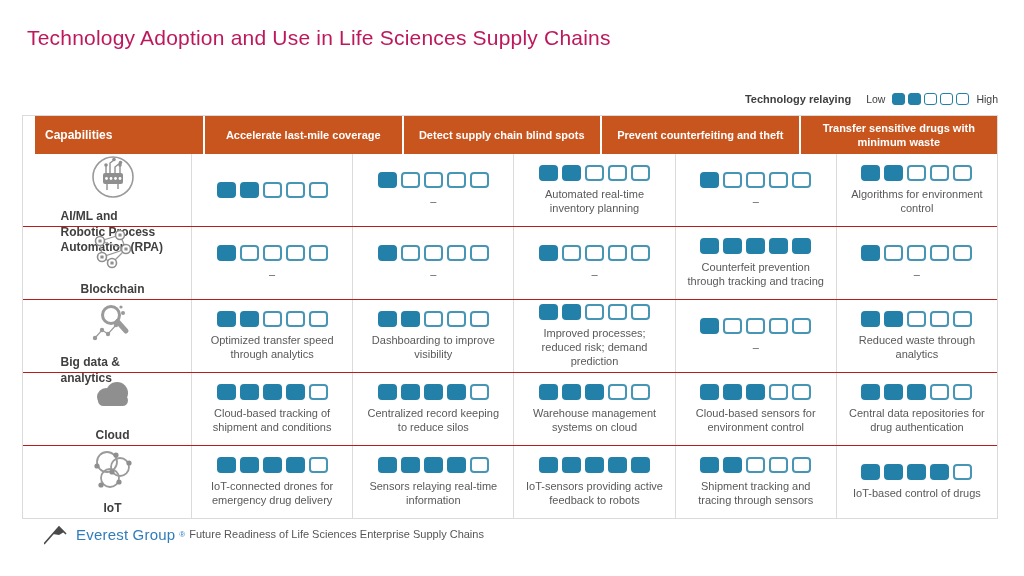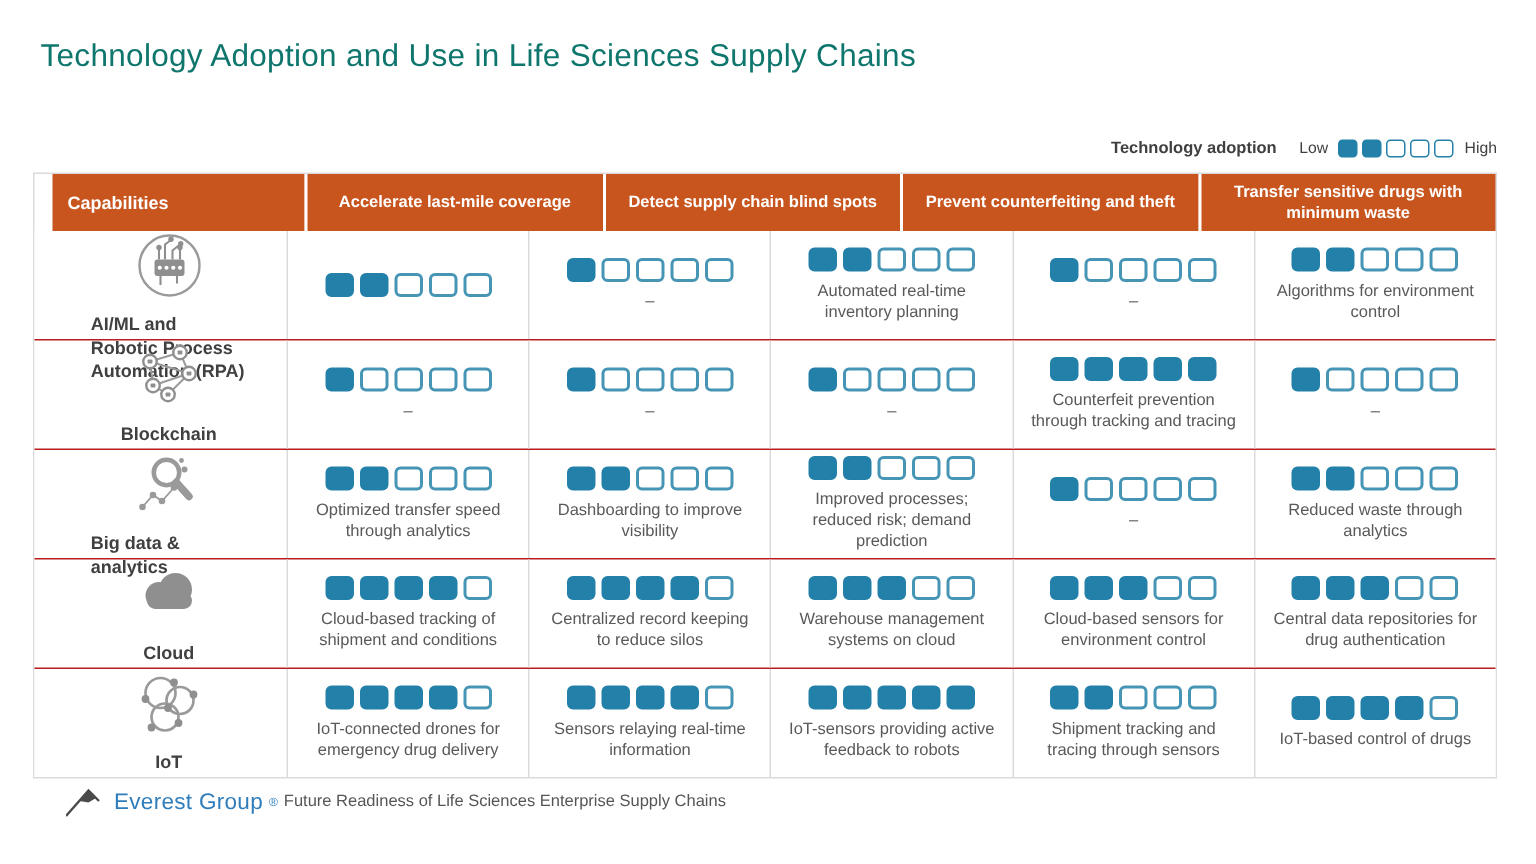--- a/index.html
+++ b/index.html
@@ -1,19 +1,19 @@
 <!DOCTYPE html>
 <html style="--orange: #C8551E; --accent: #2380A8;"><head>
 <meta charset="utf-8">
 <style>
   html,body{margin:0;padding:0;background:#ffffff;}
   .page{position:relative;width:1024px;height:576px;background:#fff;overflow:hidden;
         font-family:"Liberation Sans",sans-serif;color:#404040;}
   .page-title{position:absolute;left:27px;top:26px;margin:0;font-size:21px;font-weight:400;
-        color:#0f766e;letter-spacing:.2px;}
+        color:#be185d;letter-spacing:.2px;}
   
   .legend{position:absolute;right:26px;top:93px;display:flex;align-items:center;gap:7px;}
   .legend-label{font-size:11px;font-weight:bold;color:#404040;margin-right:8px;}
   .legend-end{font-size:10.5px;color:#404040;}
   .legend-scale{display:flex;gap:3px;align-items:center;}
   .lsq{width:11px;height:10px;border:1.5px solid var(--accent,#2380A8);border-radius:3px;
        background:#fff;display:inline-block;}
   .lsq.filled{background:var(--accent,#2380A8);}
   
   .table{position:absolute;left:22px;top:115px;width:976px;border:1px solid #DBDBDB;
@@ -46,21 +46,21 @@
   .logo-svg{margin-right:-2px;}
 </style>
 </head>
 <body>
 
 <div class="page">
 
   <h1 class="page-title">Technology Adoption and Use in Life Sciences Supply Chains</h1>
 
   <div class="legend">
-    <span class="legend-label">Technology adoption</span>
+    <span class="legend-label">Technology relaying</span>
     <span class="legend-end">Low</span>
     <span class="legend-scale">
         <span class="lsq filled"></span>
         <span class="lsq filled"></span>
         <span class="lsq"></span>
         <span class="lsq"></span>
         <span class="lsq"></span>
       </span>
     <span class="legend-end">High</span>
   </div>

